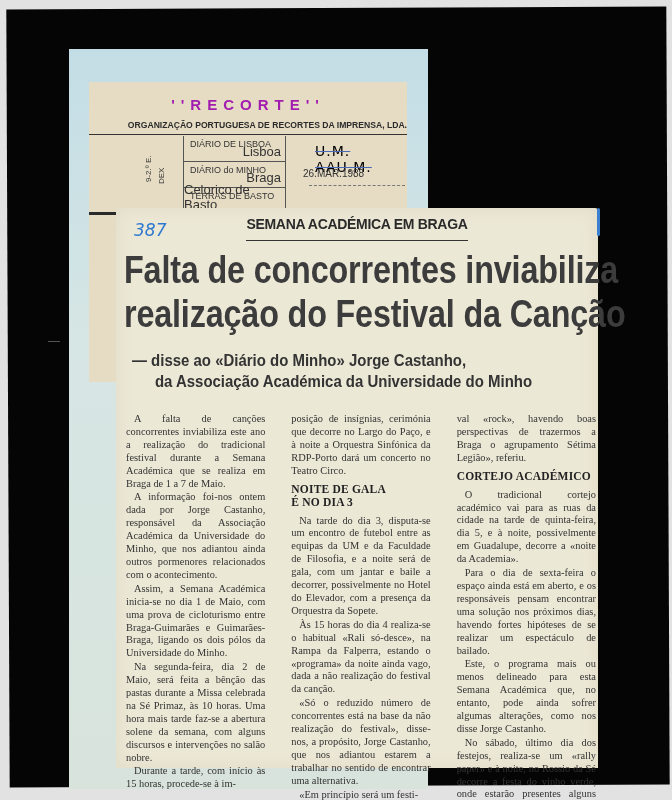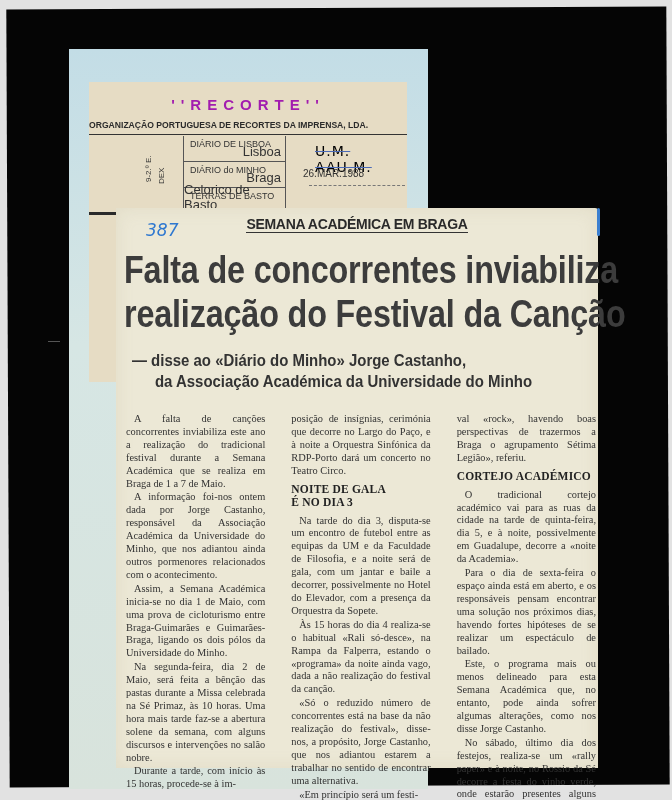--- a/index.html
+++ b/index.html
@@ -34,21 +34,21 @@
     text-align: center;
     font-family: "Liberation Sans", sans-serif;
     font-weight: bold;
     font-size: 15px;
     letter-spacing: 6px;
     color: #a21caf;
   }
   .slip-subtitle {
     position: absolute;
     left: 0; right: 0; top: 38px;
-    text-align: left;
+    text-align: right;
     font-family: "Liberation Sans", sans-serif;
     font-weight: bold;
     font-size: 8.6px;
     color: #2b2b2b;
   }
   .slip-rule {
     position: absolute;
     left: 0; right: 0; top: 52px;
     border-top: 1.5px solid #333;
   }
@@ -116,33 +116,32 @@
   .clip-blue-edge {
     position: absolute; right: -2px; top: 0;
     width: 3px; height: 28px; background: #3b7fd0;
     border-radius: 2px;
   }
   .number-387 {
     position: absolute; left: 18px; top: 12px;
     font-family: "DejaVu Sans", sans-serif;
     font-size: 17px; color: #2f78d0;
     font-style: italic;
-    margin-left: 12px;
   }
   .kicker {
     position: absolute; left: 0; right: 0; top: 8px;
     text-align: center;
     font-family: "Liberation Sans", sans-serif;
     font-weight: bold; font-size: 14px;
     color: #2a2a2a;
     letter-spacing: -0.3px;
   }
   .kicker span {
     display: inline-block;
-    padding-bottom: 0;
+    padding-bottom: 8px;
     border-bottom: 1.5px solid #333;
   }
   .headline {
     position: absolute; left: 8px; right: 0; top: 40px;
     font-family: "Liberation Sans", sans-serif;
     font-weight: bold;
     font-size: 38.5px;
     line-height: 44px;
     color: #3c3c3c;
     transform: scaleX(0.84);

